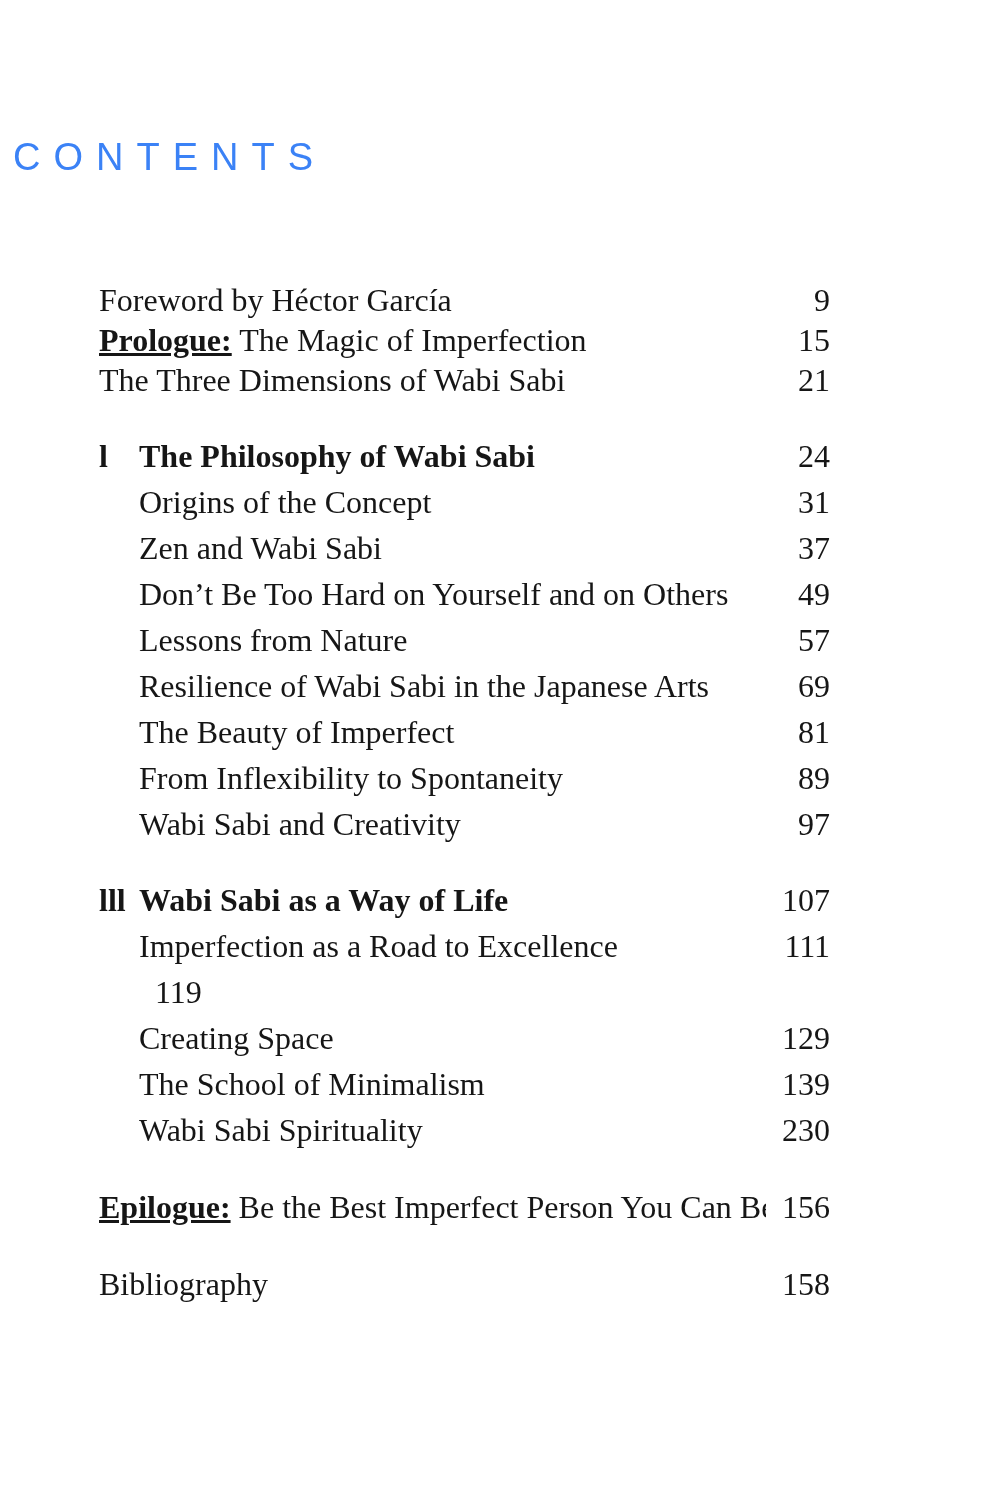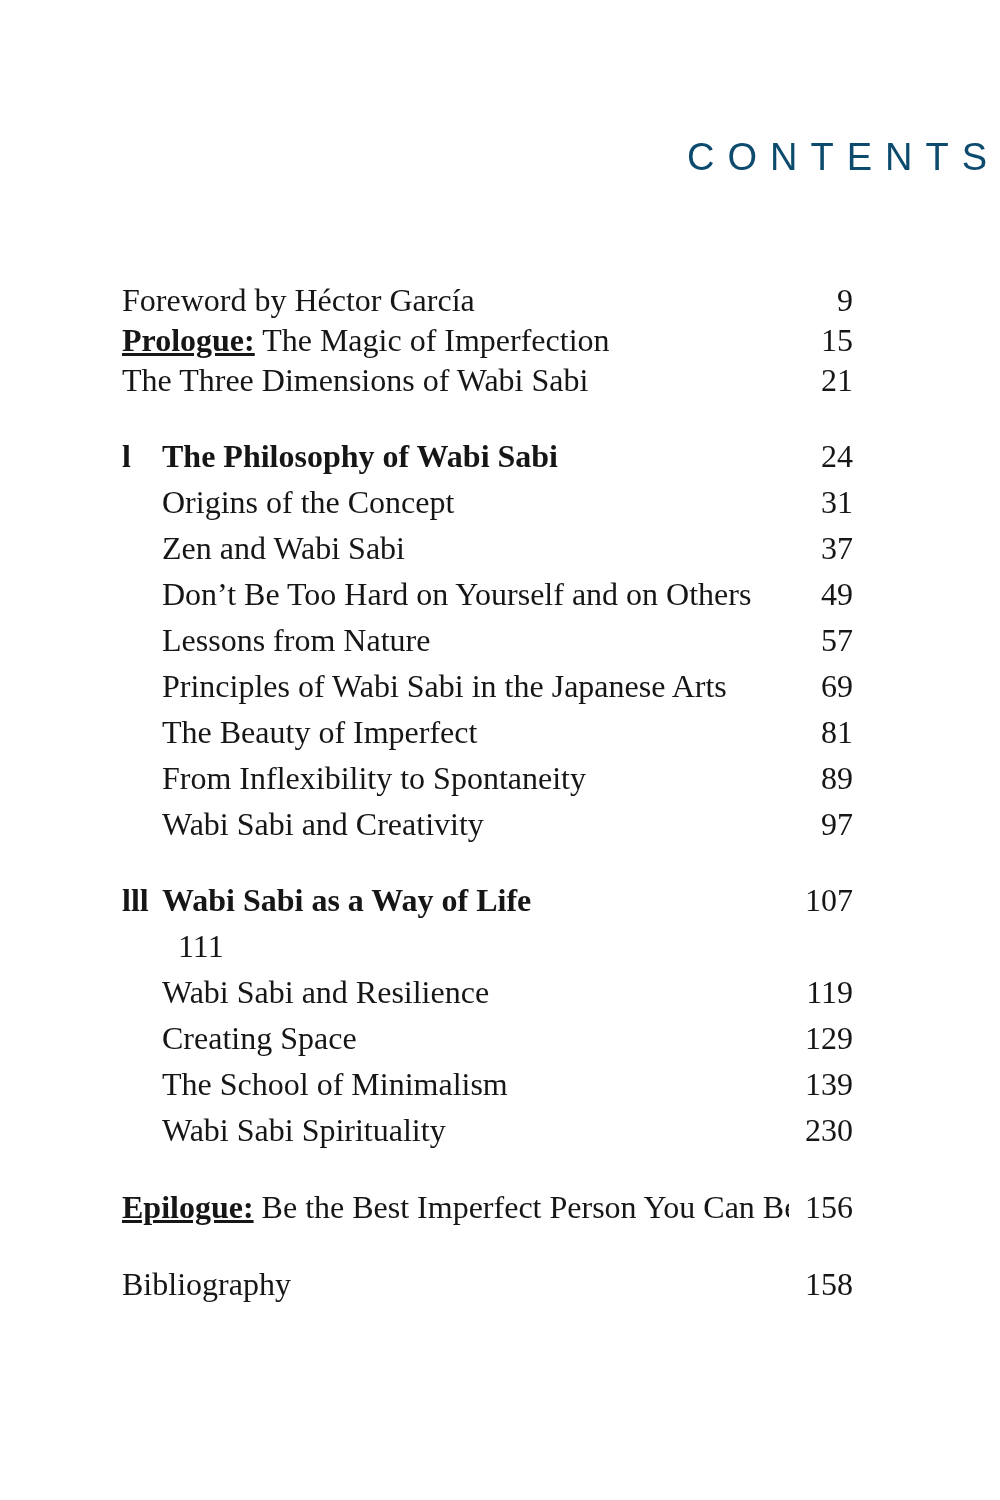--- a/index.html
+++ b/index.html
@@ -14,32 +14,32 @@
     background: #ffffff;
     color: #161616;
     font-family: "Liberation Serif", "DejaVu Serif", serif;
     overflow: hidden;
   }
   .title {
     position: absolute;
     top: 136px;
     left: 0;
     width: 100%;
-    text-align: right;
+    text-align: left;
     font-family: "Liberation Sans", "DejaVu Sans", sans-serif;
     font-size: 38px;
     font-weight: 400;
     letter-spacing: 13px;
     text-indent: 13px;
-    color: #0c4a6e;
+    color: #3b82f6;
   }
   .toc {
     position: absolute;
     top: 280px;
-    left: 122px;
+    left: 99px;
     width: 731px;
   }
   .row {
     display: flex;
     align-items: baseline;
     font-size: 32px;
     line-height: 40px;
   }
   .row .num {
     flex: 0 0 40px;
@@ -118,21 +118,21 @@
     <span class="label"><b class="prefix"></b><span class="rest">Don’t Be Too Hard on Yourself and on Others</span></span>
     <span class="pg">49</span>
   </div>
       <div class="row sub">
 
     <span class="label"><b class="prefix"></b><span class="rest">Lessons from Nature</span></span>
     <span class="pg">57</span>
   </div>
       <div class="row sub">
 
-    <span class="label"><b class="prefix"></b><span class="rest">Principles of Wabi Sabi in the Japanese Arts</span></span>
+    <span class="label"><b class="prefix"></b><span class="rest">Resilience of Wabi Sabi in the Japanese Arts</span></span>
     <span class="pg">69</span>
   </div>
       <div class="row sub">
 
     <span class="label"><b class="prefix"></b><span class="rest">The Beauty of Imperfect</span></span>
     <span class="pg">81</span>
   </div>
       <div class="row sub">
 
     <span class="label"><b class="prefix"></b><span class="rest">From Inflexibility to Spontaneity</span></span>
@@ -143,25 +143,25 @@
     <span class="label"><b class="prefix"></b><span class="rest">Wabi Sabi and Creativity</span></span>
     <span class="pg">97</span>
   </div>
       <div class="row chapter">
     <span class="num">lll</span>
     <span class="label"><b class="prefix"></b><span class="rest">Wabi Sabi as a Way of Life</span></span>
     <span class="pg">107</span>
   </div>
       <div class="row sub">
 
+    <span class="label"><b class="prefix"></b><span class="rest">Imperfection as a Road to Excellence</span></span>
     <span class="pg">111</span>
   </div>
       <div class="row sub">
 
-    <span class="label"><b class="prefix"></b><span class="rest">Wabi Sabi and Resilience</span></span>
     <span class="pg">119</span>
   </div>
       <div class="row sub">
 
     <span class="label"><b class="prefix"></b><span class="rest">Creating Space</span></span>
     <span class="pg">129</span>
   </div>
       <div class="row sub">
 
     <span class="label"><b class="prefix"></b><span class="rest">The School of Minimalism</span></span>

